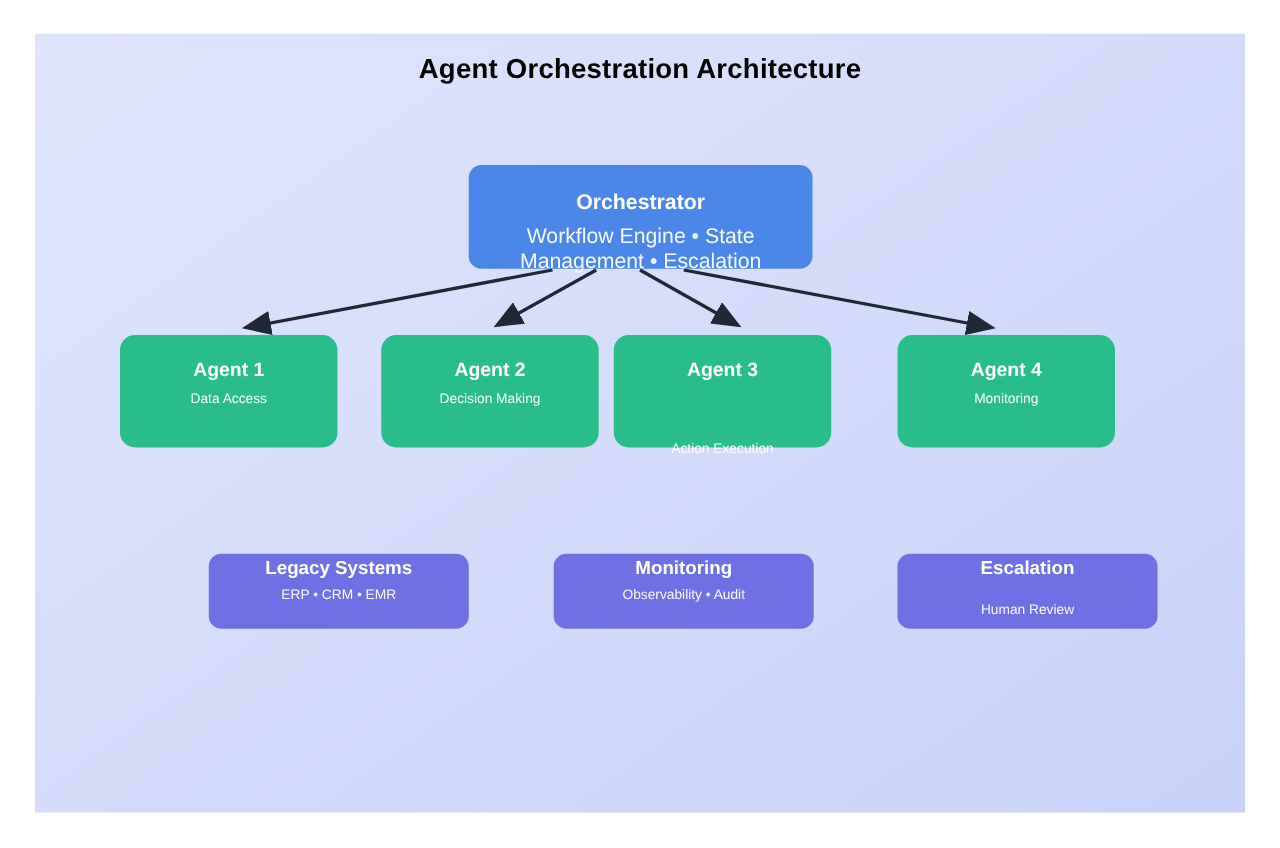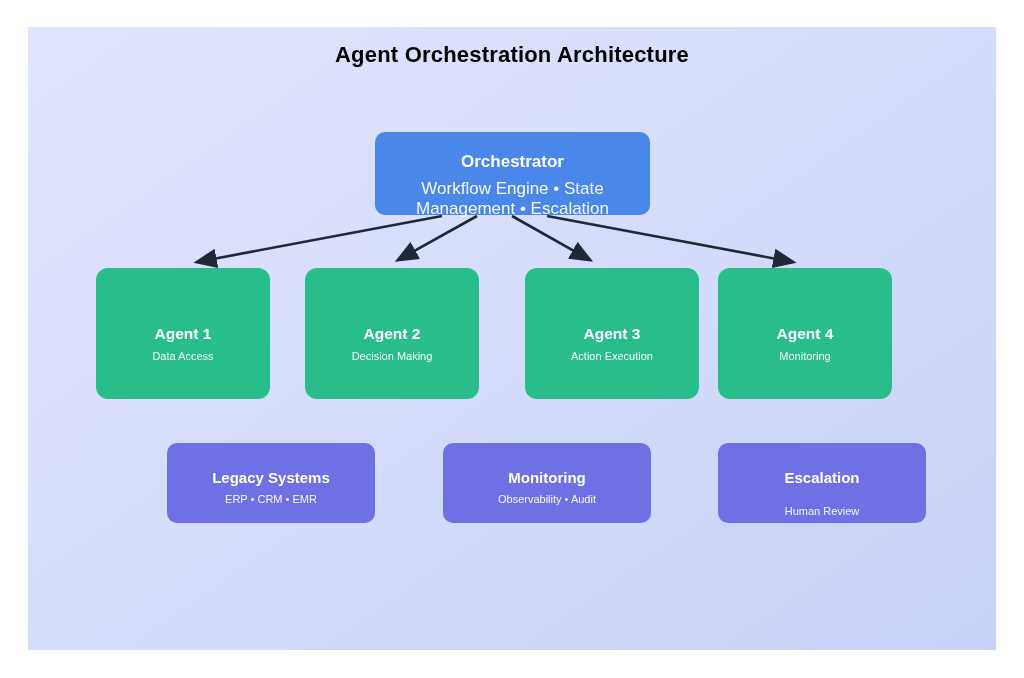--- a/index.html
+++ b/index.html
@@ -39,38 +39,37 @@
   .orchestrator {
     left: 375px; top: 132px; width: 275px; height: 83px;
     background: #4a87e8;
     border-radius: 10px;
     padding-top: 20px;
   }
   .orchestrator .node-title { font-size: 17px; }
   .orchestrator .node-subtitle { font-size: 17px; }
 
   .agent {
-    top: 268px; width: 174px; height: 131px;
+    top: 268px; width: 174px; height: 90px;
     background: #2abd8c;
     border-radius: 12px;
     padding-top: 20px;
-    justify-content: center;
   }
   .agent .node-title { font-size: 15.5px; }
   .agent .node-subtitle { font-size: 11px; }
   .agent-1 { left: 96px; }
   .agent-2 { left: 305px; }
-  .agent-3 { left: 525px; }
+  .agent-3 { left: 491px; gap: 40px; }
   .agent-4 { left: 718px; }
 
   .system {
-    top: 443px; width: 208px; height: 80px;
+    top: 443px; width: 208px; height: 60px;
     background: #6e70e3;
     border-radius: 10px;
-    padding-top: 26px;
+    padding-top: 3px;
   }
   .system .node-title { font-size: 15px; }
   .system .node-subtitle { font-size: 11px; }
   .system-legacy { left: 167px; }
   .system-monitoring { left: 443px; }
   .system-escalation { left: 718px; gap: 12px; }
 
   .arrow-layer {
     position: absolute;
     left: 0; top: 0; width: 1024px; height: 678px;

